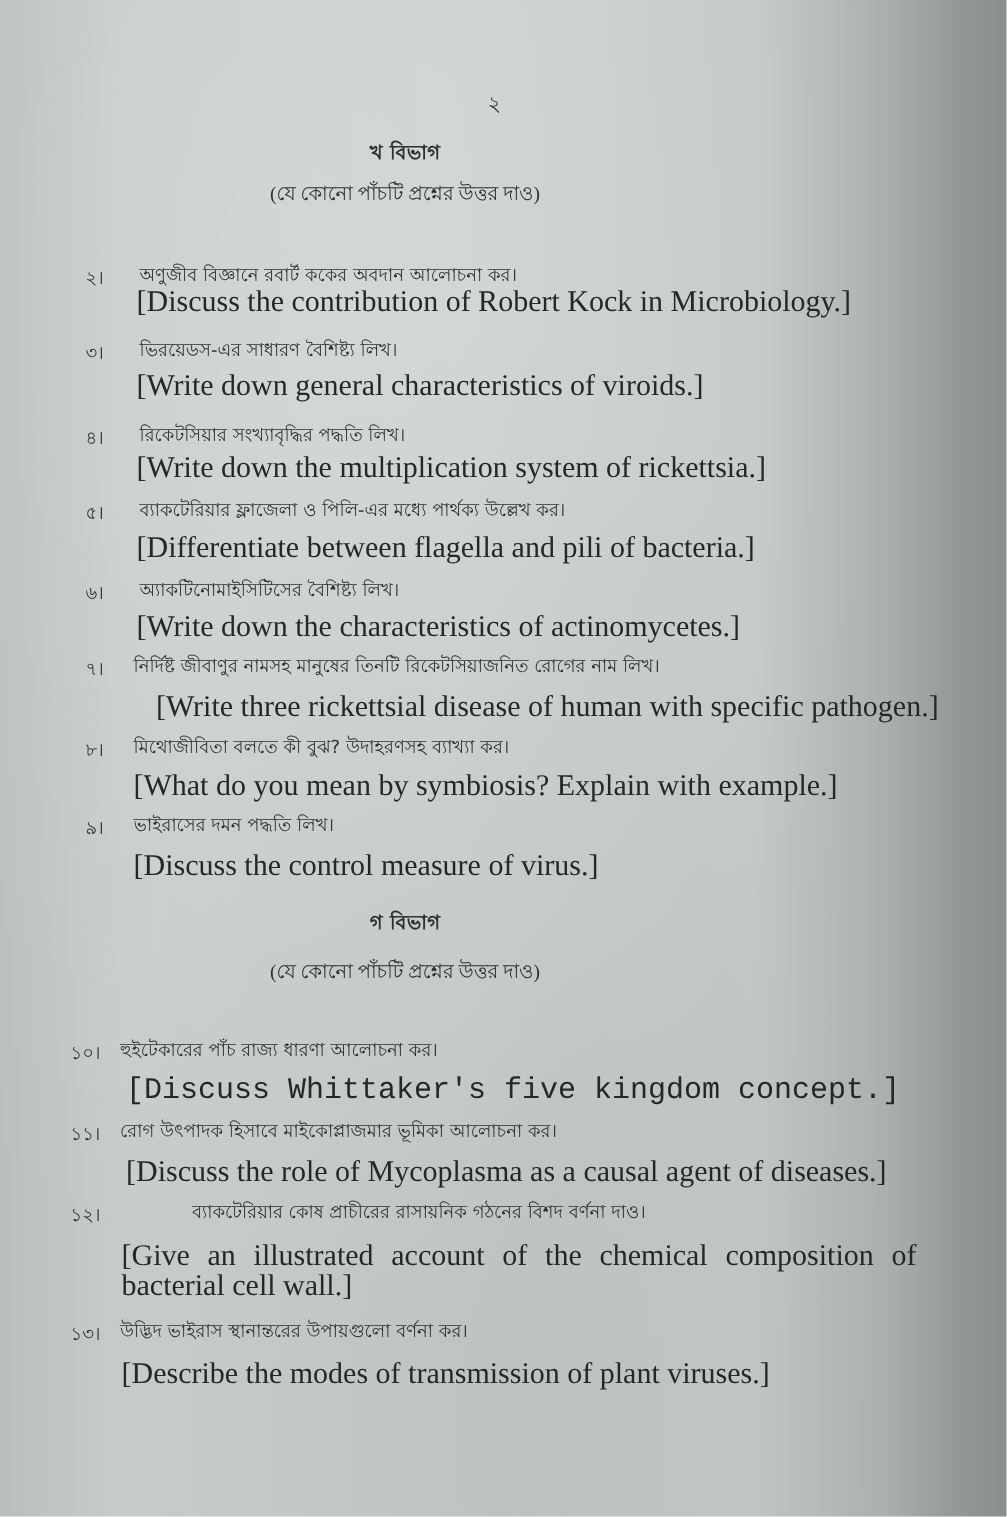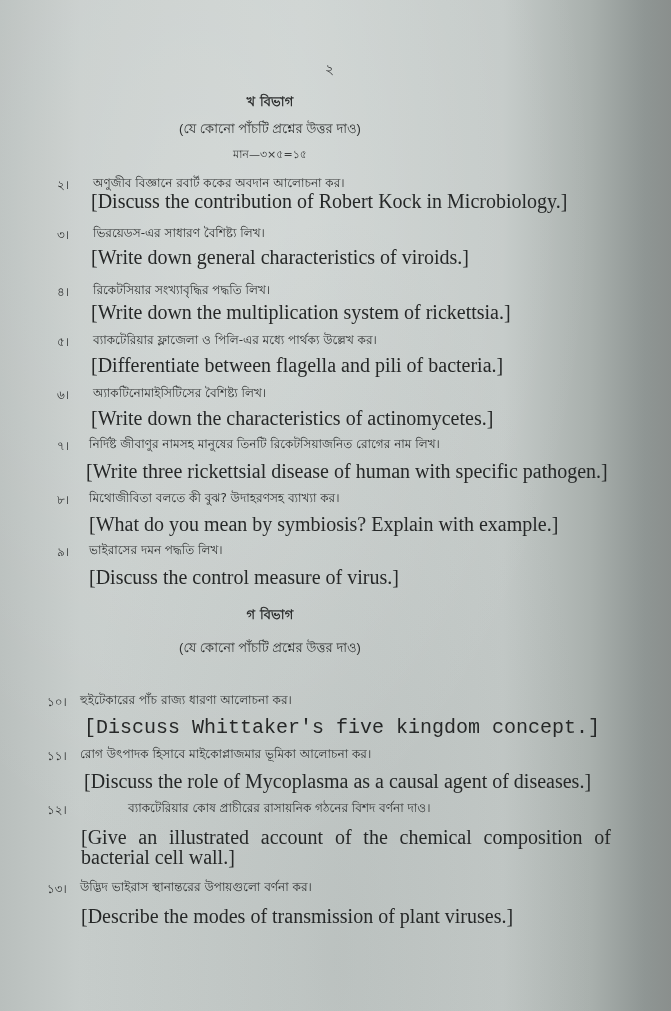--- a/index.html
+++ b/index.html
@@ -35,21 +35,21 @@
       text-align: center;
     }
     .section-title {
       font-family: "DejaVu Sans", sans-serif;
       font-size: 13px;
       font-weight: bold;
       color: #2f3131;
       letter-spacing: 0.2px;
     }
     .section-instruction {
-      font-family: Liberation Sans, sans-serif;
+      font-family: Liberation Serif, serif;
       font-size: 13px;
       color: #2f3131;
       margin-top: 6px;
     }
     .section-marks {
       font-family: "DejaVu Sans", sans-serif;
       font-size: 11px;
       color: #3a3c3c;
       margin-top: 6px;
     }
@@ -87,21 +87,20 @@
 </head>
 <body>
 
 <div class="page">
 
   <div class="page-number">২</div>
 
   <div class="section-head" style="top:92px;">
     <div class="section-title">খ বিভাগ</div>
     <div class="section-instruction">(যে কোনো পাঁচটি প্রশ্নের উত্তর দাও)</div>
-    <div class="section-marks">মান—৩×৫=১৫</div>
   </div>
 
   <div class="q">
     <span class="q-num" style="left:57px;top:176px;">২।</span>
     <span class="q-bn" style="left:93px;top:174px;">অণুজীব বিজ্ঞানে রবার্ট ককের অবদান আলোচনা কর।</span>
     <span class="q-en" style="left:91px;top:190px;">[Discuss the contribution of Robert Kock in Microbiology.]</span>
   </div>
 
   <div class="q">
     <span class="q-num" style="left:57px;top:226px;">৩।</span>
@@ -123,21 +122,21 @@
 
   <div class="q">
     <span class="q-num" style="left:57px;top:386px;">৬।</span>
     <span class="q-bn" style="left:93px;top:384px;">অ্যাকটিনোমাইসিটিসের বৈশিষ্ট্য লিখ।</span>
     <span class="q-en" style="left:91px;top:407px;">[Write down the characteristics of actinomycetes.]</span>
   </div>
 
   <div class="q">
     <span class="q-num" style="left:57px;top:437px;">৭।</span>
     <span class="q-bn" style="left:89px;top:435px;">নির্দিষ্ট জীবাণুর নামসহ মানুষের তিনটি রিকেটসিয়াজনিত রোগের নাম লিখ।</span>
-    <span class="q-en" style="left:86px;top:460px;">[Write three rickettsial disease of human with specific pathogen.]</span>
+    <span class="q-en" style="left:104px;top:460px;">[Write three rickettsial disease of human with specific pathogen.]</span>
   </div>
 
   <div class="q">
     <span class="q-num" style="left:57px;top:491px;">৮।</span>
     <span class="q-bn" style="left:89px;top:489px;">মিথোজীবিতা বলতে কী বুঝ? উদাহরণসহ ব্যাখ্যা কর।</span>
     <span class="q-en" style="left:89px;top:513px;">[What do you mean by symbiosis? Explain with example.]</span>
   </div>
 
   <div class="q">
     <span class="q-num" style="left:57px;top:543px;">৯।</span>

